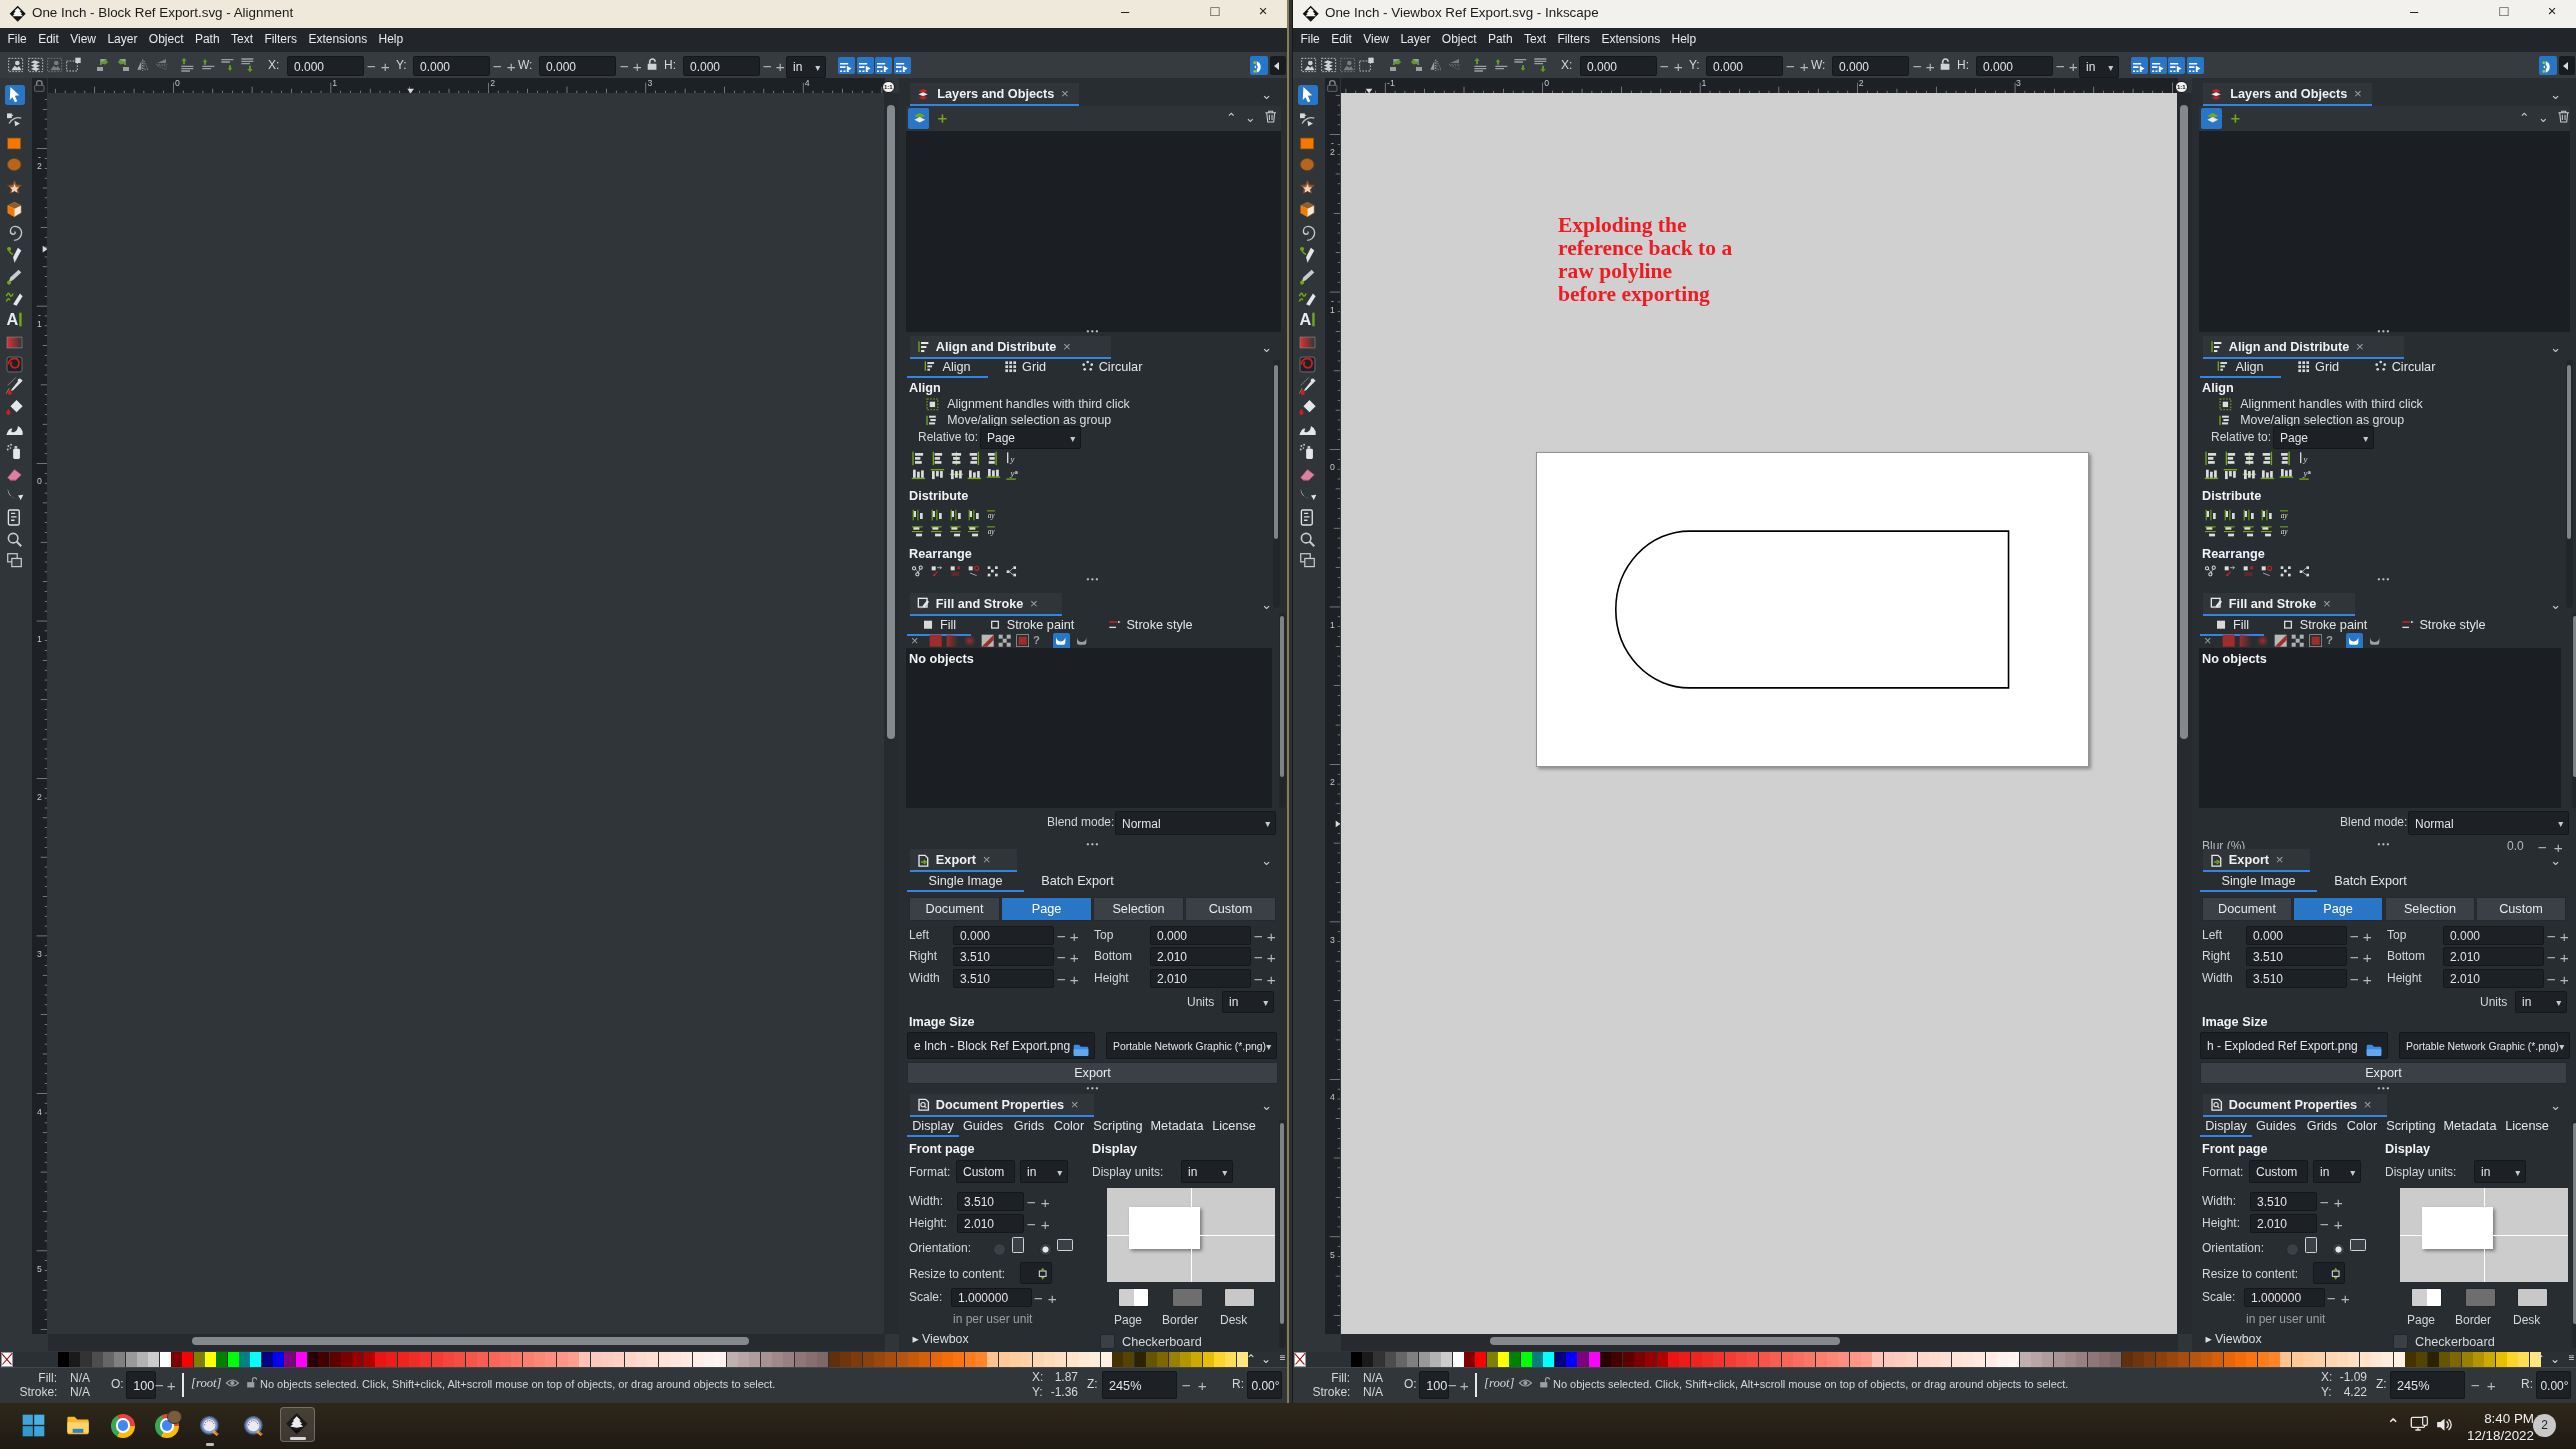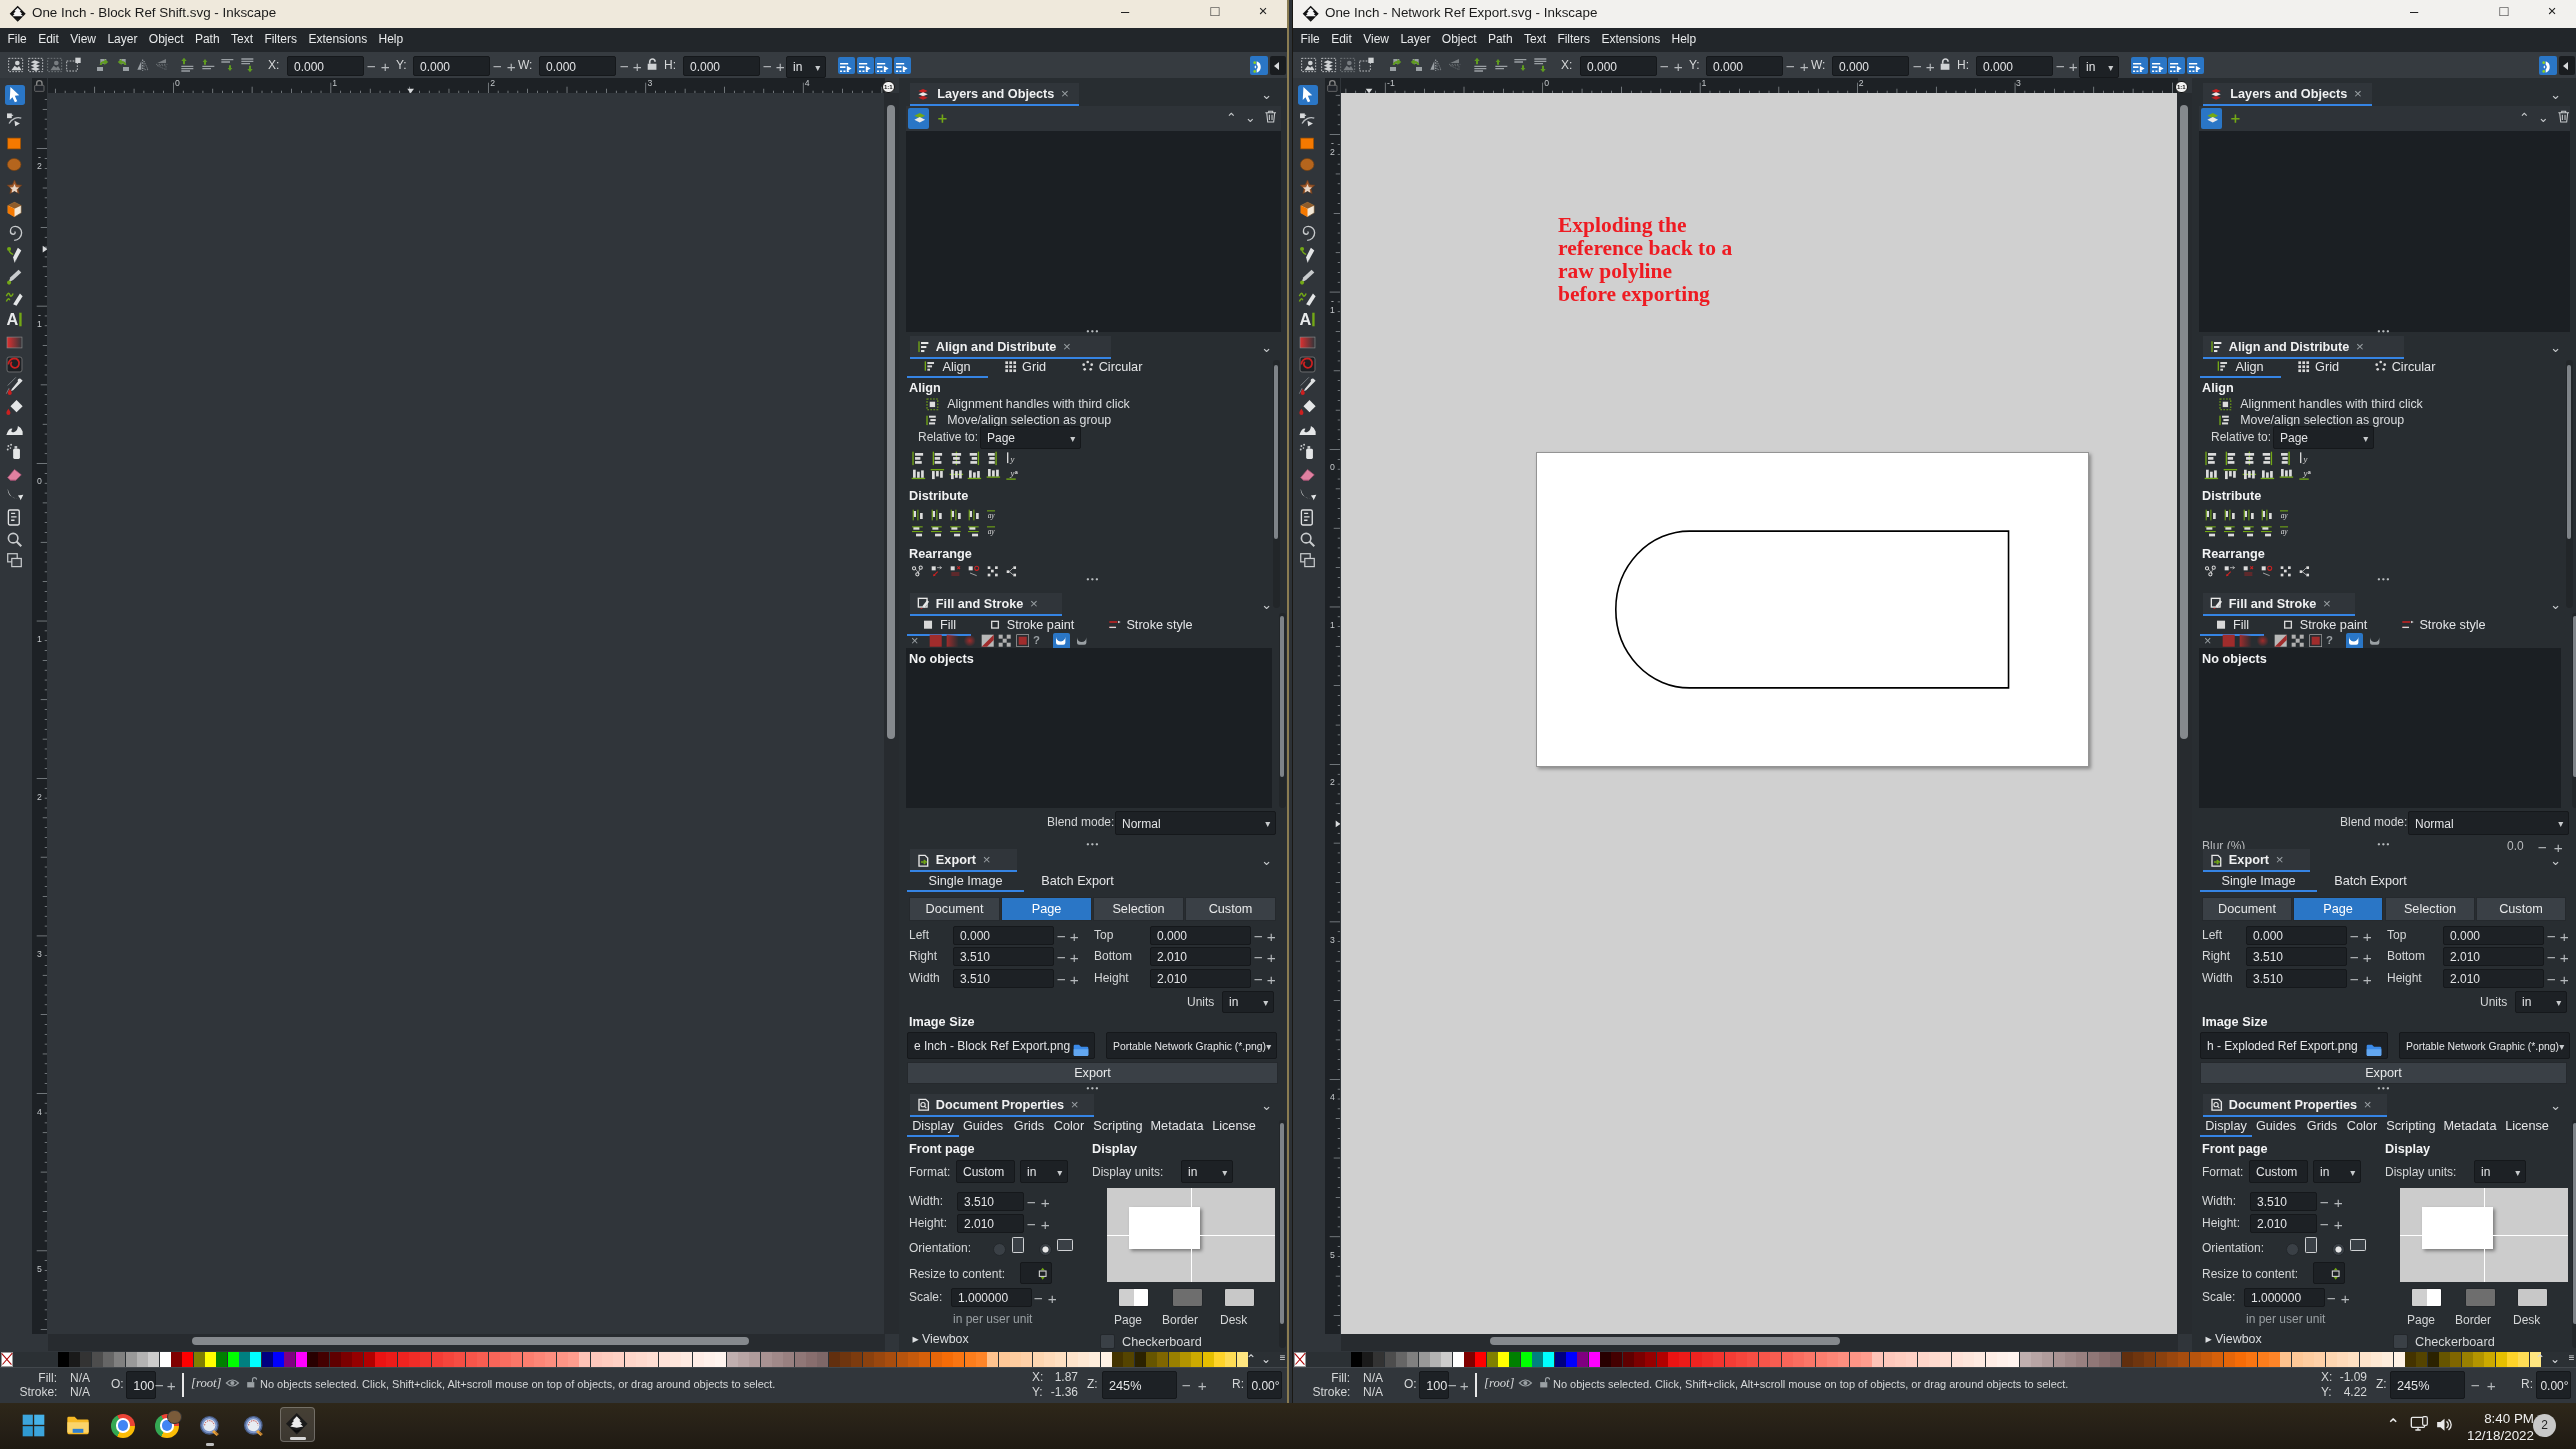--- a/index.html
+++ b/index.html
@@ -83,21 +83,21 @@
 .tbbadge{position:absolute;right:20px;top:10.7px;width:23px;height:23px;border-radius:50%;background:#c8c8c8;color:#222;font-size:12px;text-align:center;line-height:23px}
 </style></head><body>
 <div class="root">
     <div class="win" style="left:0px;width:1287px">
       <div class="titlebar" style="background:#efe9dc">
         <svg class="inklogo" width="17.4" height="17.4" viewBox="0 0 26 26">
           <path d="M13 1 L25 13 L13 25 L1 13 Z" fill="#111"></path>
           <path d="M13 4 L18 9 L16 9.5 L19.5 13 L17.5 13.5 L21 17 L13 17 L5 17 L8.5 13.5 L6.5 13 L10 9.5 L8 9 Z" fill="#f5f5f5"></path>
           <path d="M9 19 q4 3 8 0 l-2 3 q-2 1.5 -4 0z" fill="#222"></path>
         </svg>
-        <span class="wtitle">One Inch - Block Ref Shift.svg - Inkscape</span>
+        <span class="wtitle">One Inch - Block Ref Export.svg - Alignment</span>
         <span class="wbtn" style="right:146px">–</span>
         <span class="wbtn" style="right:56px">□</span>
         <span class="wbtn" style="right:8px">×</span>
       </div>
       <div class="menubar"><span class="mitem">File</span><span class="mitem">Edit</span><span class="mitem">View</span><span class="mitem">Layer</span><span class="mitem">Object</span><span class="mitem">Path</span><span class="mitem">Text</span><span class="mitem">Filters</span><span class="mitem">Extensions</span><span class="mitem">Help</span></div>
       <div class="toolbar">
         <div class="bico" style="left:8px;top:5.4px"><svg width="16" height="16" viewBox="0 0 24 24">
             <rect x="1" y="2" width="21" height="20" stroke="#cfd2d4" stroke-width="1.3" stroke-dasharray="2.5 2" fill="none"></rect>
             <circle cx="14" cy="9" r="3.5" fill="#cfd2d4"></circle>
             <path d="M5 20 l5-7 4 3 2.5-2.5 4 6.5z" fill="#cfd2d4"></path>
@@ -1147,21 +1147,21 @@
         <div class="inbox" style="left:1247px;top:3.4px;width:35px;height:28px;line-height:28px;font-size:12px;padding-left:3.4px">0.00°</div>
       </div>
     </div>
     <div class="win" style="left:1293px;width:1283px">
       <div class="titlebar" style="background:#f2f1ee">
         <svg class="inklogo" width="17.4" height="17.4" viewBox="0 0 26 26">
           <path d="M13 1 L25 13 L13 25 L1 13 Z" fill="#111"></path>
           <path d="M13 4 L18 9 L16 9.5 L19.5 13 L17.5 13.5 L21 17 L13 17 L5 17 L8.5 13.5 L6.5 13 L10 9.5 L8 9 Z" fill="#f5f5f5"></path>
           <path d="M9 19 q4 3 8 0 l-2 3 q-2 1.5 -4 0z" fill="#222"></path>
         </svg>
-        <span class="wtitle">One Inch - Network Ref Export.svg - Inkscape</span>
+        <span class="wtitle">One Inch - Viewbox Ref Export.svg - Inkscape</span>
         <span class="wbtn" style="right:146px">–</span>
         <span class="wbtn" style="right:56px">□</span>
         <span class="wbtn" style="right:8px">×</span>
       </div>
       <div class="menubar"><span class="mitem">File</span><span class="mitem">Edit</span><span class="mitem">View</span><span class="mitem">Layer</span><span class="mitem">Object</span><span class="mitem">Path</span><span class="mitem">Text</span><span class="mitem">Filters</span><span class="mitem">Extensions</span><span class="mitem">Help</span></div>
       <div class="toolbar">
         <div class="bico" style="left:8px;top:5.4px"><svg width="16" height="16" viewBox="0 0 24 24">
             <rect x="1" y="2" width="21" height="20" stroke="#cfd2d4" stroke-width="1.3" stroke-dasharray="2.5 2" fill="none"></rect>
             <circle cx="14" cy="9" r="3.5" fill="#cfd2d4"></circle>
             <path d="M5 20 l5-7 4 3 2.5-2.5 4 6.5z" fill="#cfd2d4"></path>

